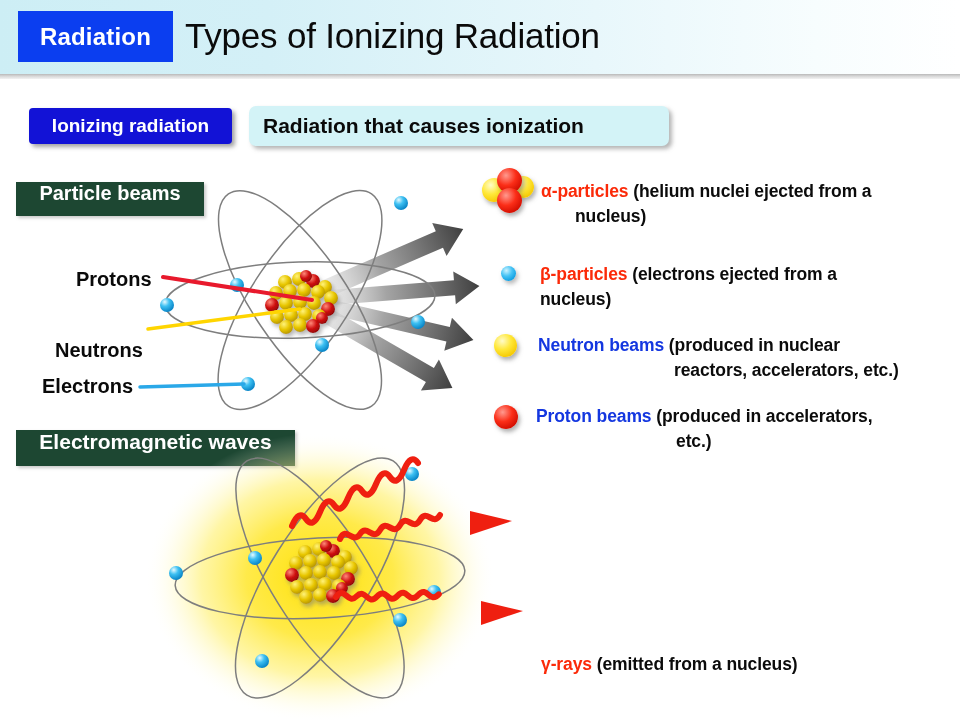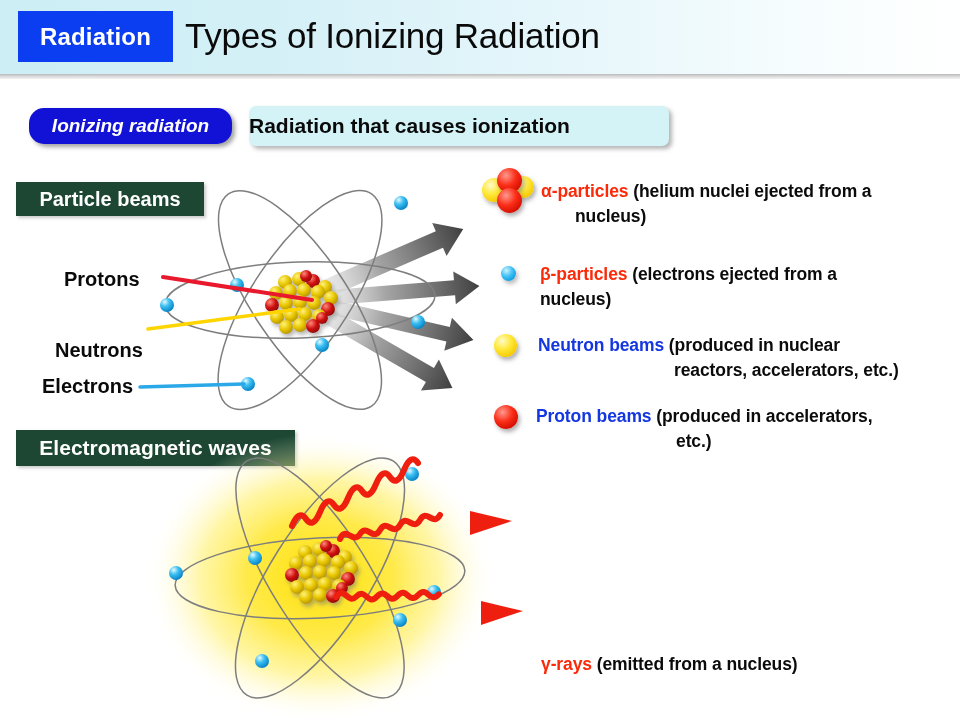--- a/index.html
+++ b/index.html
@@ -36,53 +36,53 @@
   #header-title {
     position: absolute; left: 185px; top: 10px;
     font-size: 35px; font-weight: normal; color: #0a0a0a;
     letter-spacing: -.2px; line-height: 52px;
   }
 
   
   #sub-tag {
     position: absolute; left: 29px; top: 108px;
     width: 203px; height: 36px;
-    background: #1212d6; border-radius: 15px;
+    background: #1212d6; border-radius: 4px;
     box-shadow: 3px 3px 4px rgba(90,90,90,.55);
-    display: flex; align-items: center; justify-content: center; font-style: italic;
+    display: flex; align-items: center; justify-content: center;
   }
   #sub-tag span { color: #fff; font-size: 19px; font-weight: bold; }
   #sub-def {
     position: absolute; left: 249px; top: 106px;
     width: 420px; height: 40px;
     background: #d3f3f7; border-radius: 7px;
     box-shadow: 3px 3px 4px rgba(120,120,120,.55);
-    display: flex; align-items: center; 
+    display: flex; align-items: center; padding-left: 14px;
   }
   #sub-def span { color: #0a0a0a; font-size: 21px; font-weight: bold; }
 
   
   .sec-label {
     position: absolute;
     background: #1d4732;
-    display: flex; align-items: center; justify-content: center;
+    display: flex; align-items: flex-start; justify-content: center;
     box-shadow: 2px 2px 3px rgba(120,120,120,.4);
   }
   .sec-label span { color: #ffffff; font-weight: bold; }
   #label-particle { left: 16px; top: 182px; width: 188px; height: 34px; }
   #label-particle span { font-size: 20px; }
   #label-em { left: 16px; top: 430px; width: 279px; height: 36px; }
   #label-em span { font-size: 21px; }
 
   
   .lead-label {
     position: absolute; font-size: 20px; font-weight: bold; color: #0a0a0a;
     white-space: nowrap;
   }
-  #lead-protons   { left: 64px;  top: 268px; }
+  #lead-protons   { left: 76px;  top: 268px; }
   #lead-neutrons  { left: 55px;  top: 315px; margin-top: 24px; }
   #lead-electrons { left: 42px;  top: 375px; }
 
   
   svg.layer { position: absolute; left: 0; top: 0; width: 960px; height: 720px; overflow: visible; pointer-events: none; }
 
   
   .rt {
     position: absolute;
     font-size: 17.5px; font-weight: bold; color: #0b0b0b;

